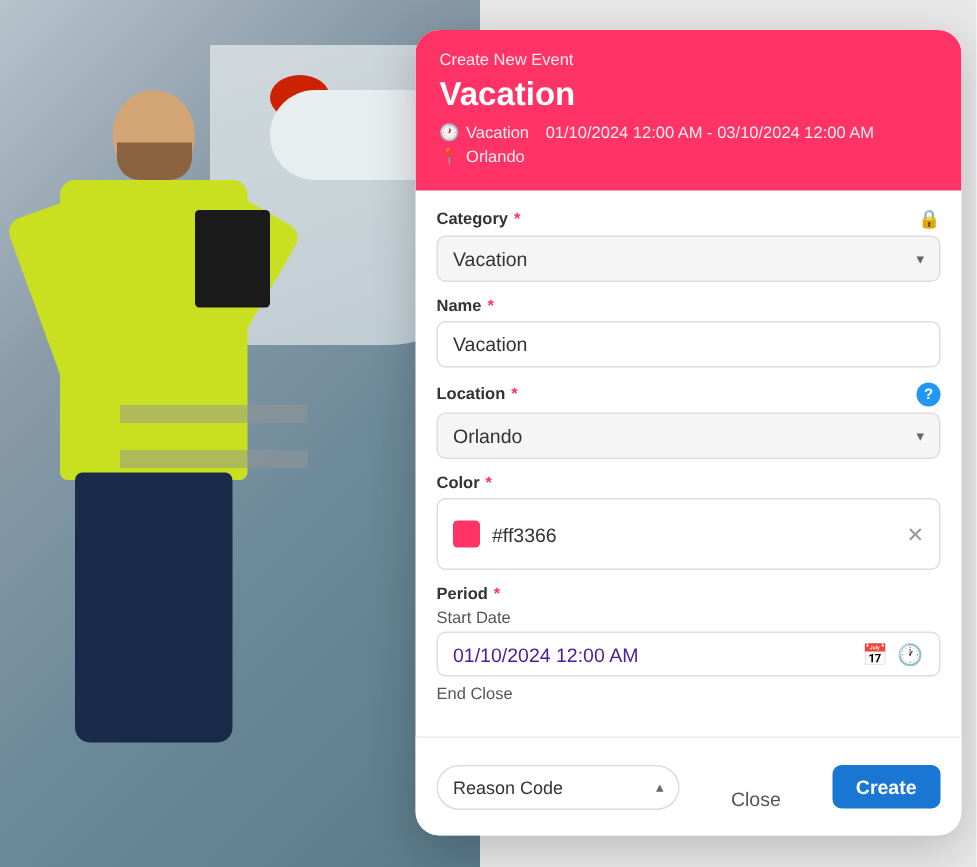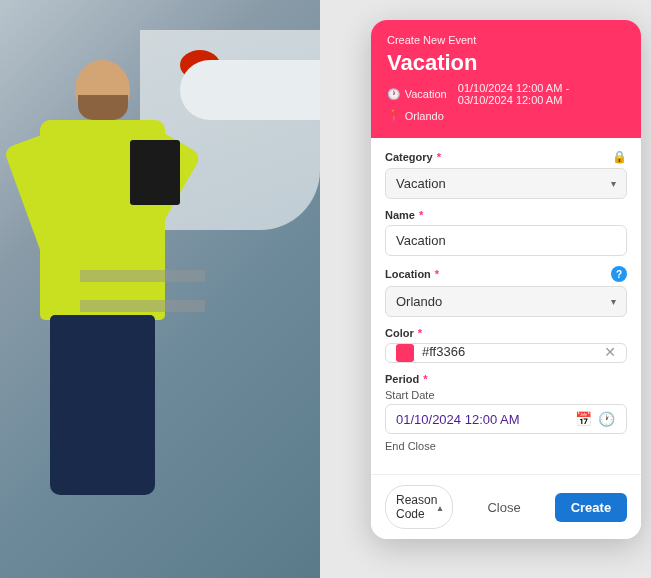--- a/index.html
+++ b/index.html
@@ -135,21 +135,21 @@
       height: 180px;
       background: #1a2a4a;
       border-radius: 5px 5px 10px 10px;
     }
 
     
     .modal {
       position: absolute;
       right: 10px;
       top: 20px;
-      width: 270px;
+      width: 364px;
       background: white;
       border-radius: 16px;
       box-shadow: 0 8px 32px rgba(0,0,0,0.2);
       overflow: hidden;
       display: flex;
       flex-direction: column;
     }
 
     .modal-header {
       background: #ff3366;
@@ -255,23 +255,23 @@
       color: #333;
     }
 
     .chevron-down {
       font-size: 10px;
       color: #666;
     }
 
     .color-row {
       display: flex;
-      align-items: flex-start;
+      align-items: center;
       gap: 8px;
-      padding: 0 10px;
+      padding: 14px 10px;
       border: 1px solid #ddd;
       border-radius: 6px;
       background: white;
     }
 
     .color-swatch {
       width: 18px;
       height: 18px;
       background: #ff3366;
       border-radius: 3px;
@@ -354,20 +354,21 @@
     }
 
     .btn-close {
       padding: 7px 14px;
       border: none;
       background: transparent;
       color: #555;
       font-size: 13px;
       cursor: pointer;
       border-radius: 6px;
+      margin-top: 16px;
     }
 
     .btn-create {
       padding: 7px 16px;
       border: none;
       background: #1976d2;
       color: white;
       font-size: 13px;
       font-weight: 700;
       cursor: pointer;

